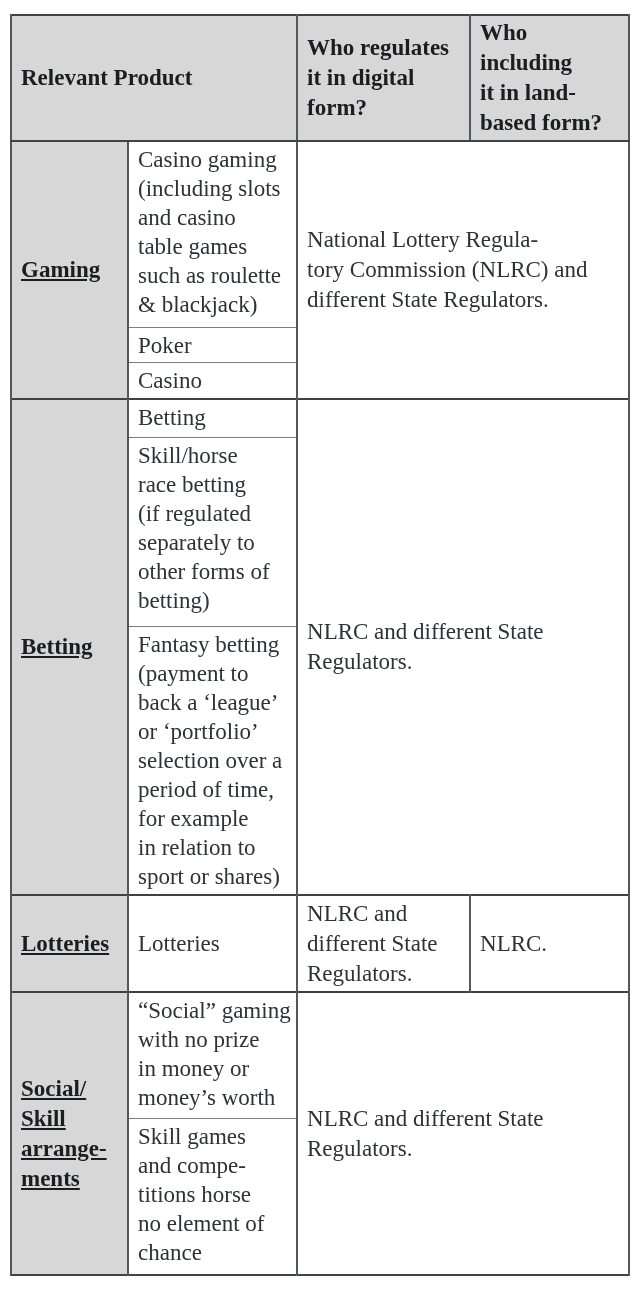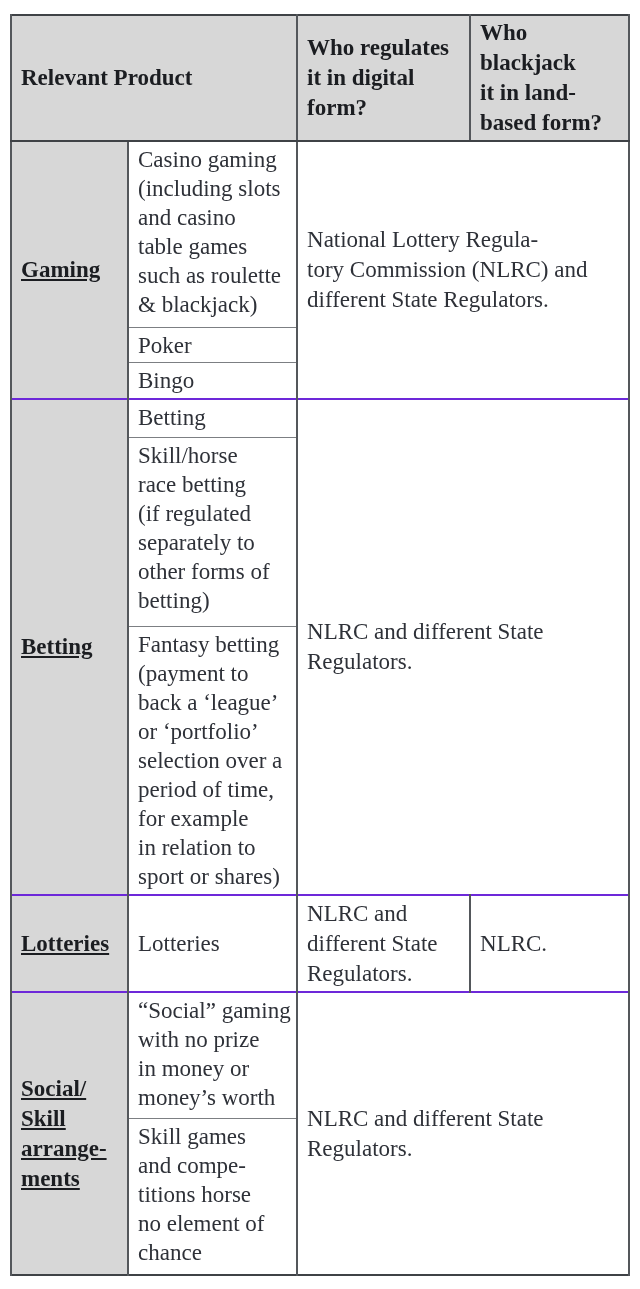--- a/index.html
+++ b/index.html
@@ -56,21 +56,21 @@
     vertical-align: middle;
     text-decoration: underline;
   }
   td.prod {
     vertical-align: top;
     padding-top: 3px;
     padding-bottom: 2px;
   }
   td.prod-mid { vertical-align: middle; }
   td.reg { vertical-align: middle; line-height: 30px; border-radius: 26px; }
-  .group-top { border-top: 2px solid #6d28d9; }
+  .group-top { border-top: 2px solid #404040; }
   .minor-top { border-top: 1px solid #7c7f83; }
   
   tr.rh-hdr  { height: 126px; }
   tr.rh-cas  { height: 186px; }
   tr.rh-pok  { height: 35px; }
   tr.rh-bin  { height: 37px; }
   tr.rh-bet  { height: 38px; }
   tr.rh-spo  { height: 189px; }
   tr.rh-fan  { height: 269px; }
   tr.rh-lot  { height: 97px; }
@@ -89,42 +89,42 @@
       <col style="width:159px">
     </colgroup>
 
     <tbody>
         <tr class="rh-hdr">
       <th class="hdr gray" colspan="2">Relevant Product</th>
       <th class="hdr gray">Who regulates
 it in digital
 form?</th>
       <th class="hdr gray">Who
-blackjack
+including
 it in land-
 based form?</th>
     </tr>
 
     <tr class="rh-cas">
       <th class="cat gray group-top" rowspan="3">Gaming</th>
       <td class="prod group-top">Casino gaming
 (including slots
 and casino
 table games
 such as roulette
 &amp; blackjack)</td>
       <td class="reg group-top" colspan="2" rowspan="3">National Lottery Regula-
 tory Commission (NLRC) and
 different State Regulators.</td>
     </tr>
     <tr class="rh-pok">
       <td class="prod minor-top">Poker</td>
     </tr>
     <tr class="rh-bin">
-      <td class="prod minor-top">Bingo</td>
+      <td class="prod minor-top">Casino</td>
     </tr>
 
     <tr class="rh-bet">
       <th class="cat gray group-top" rowspan="3">Betting</th>
       <td class="prod group-top">Betting</td>
       <td class="reg group-top" colspan="2" rowspan="3">NLRC and different State
 Regulators.</td>
     </tr>
     <tr class="rh-spo">
       <td class="prod minor-top">Skill/horse

